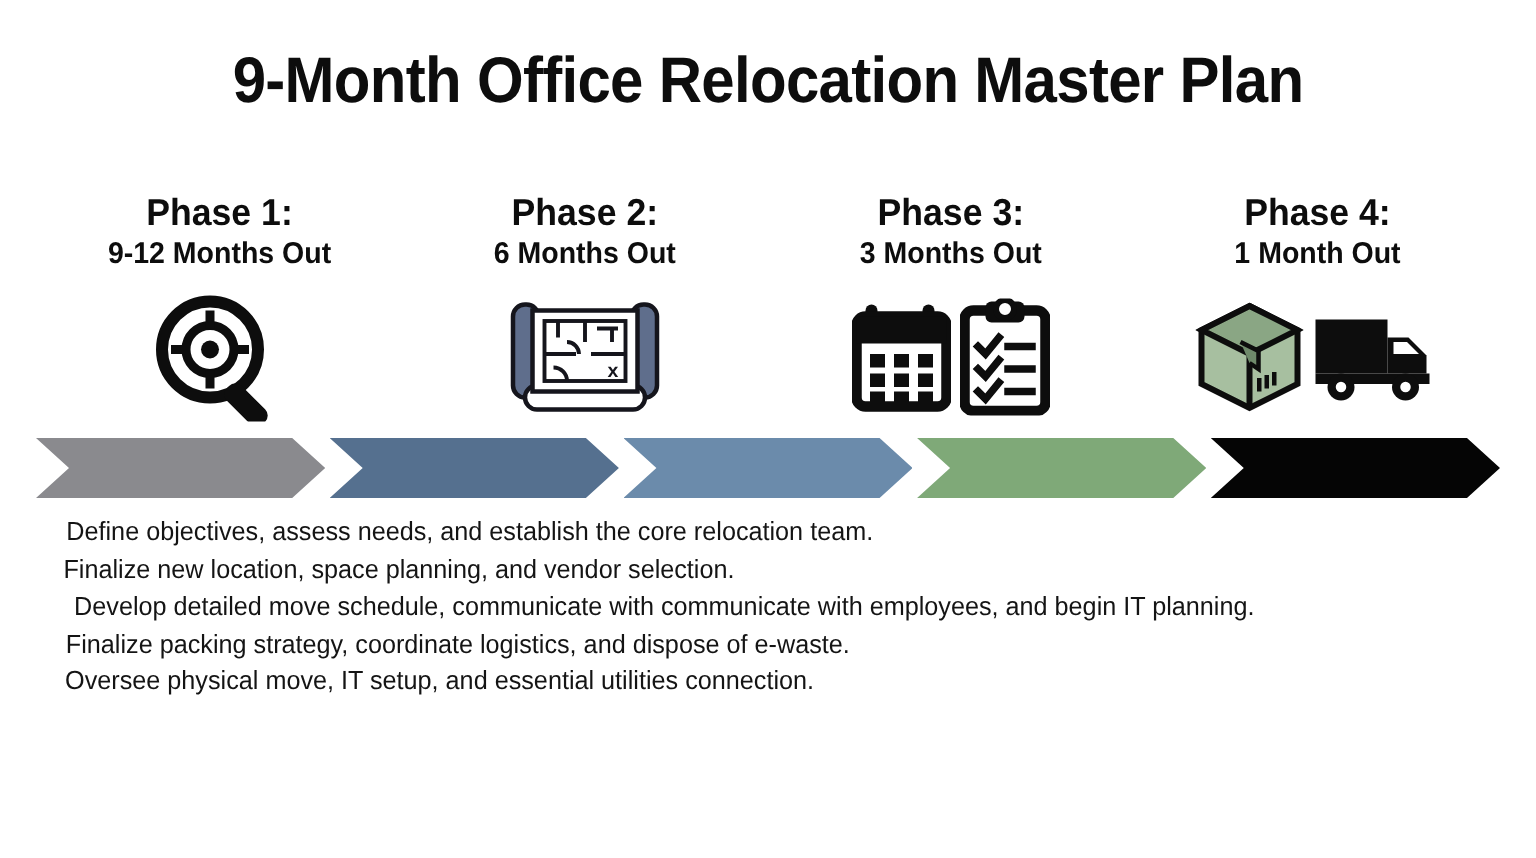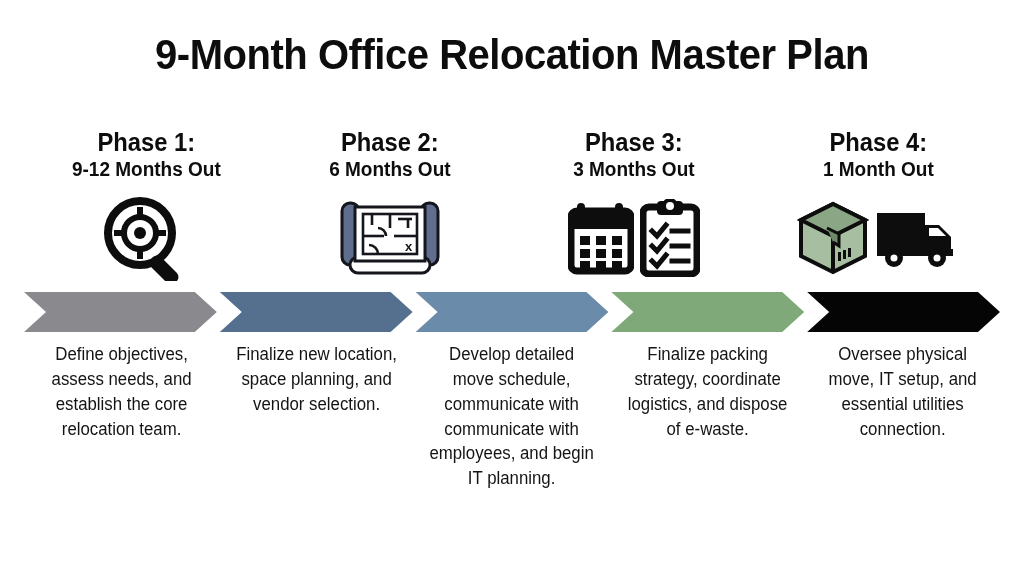--- a/index.html
+++ b/index.html
@@ -97,20 +97,21 @@
   }
 
   
   .descriptions {
     position: absolute;
     top: 342px;
     left: 24px;
     width: 976px;
     display: flex;
     align-items: flex-start;
+    flex-direction: column;
   }
   .desc {
     flex: 1 1 0;
     padding: 0 9px;
     box-sizing: border-box;
     text-align: center;
     font-size: 17.5px;
     line-height: 1.42;
     color: #141414;
     transform: scaleX(0.96);

